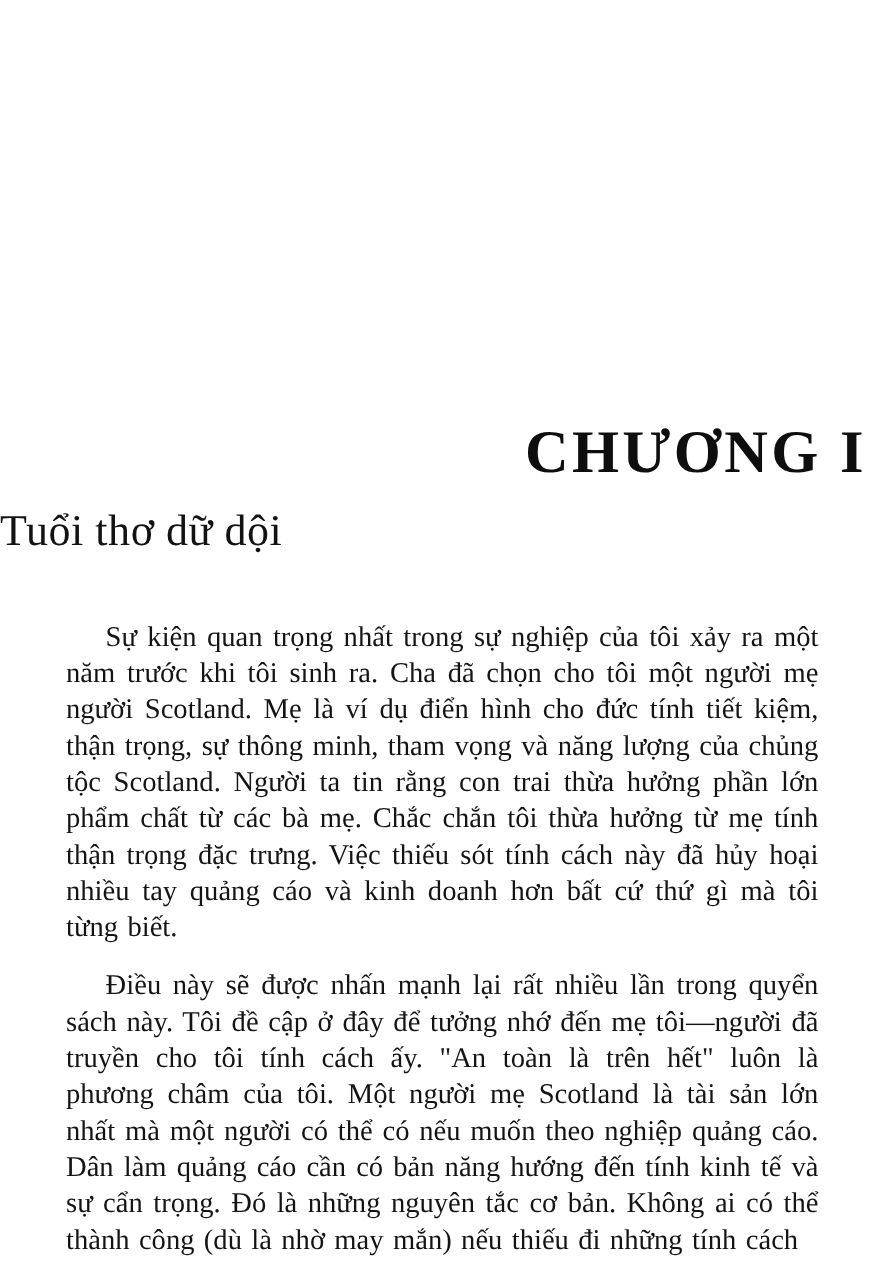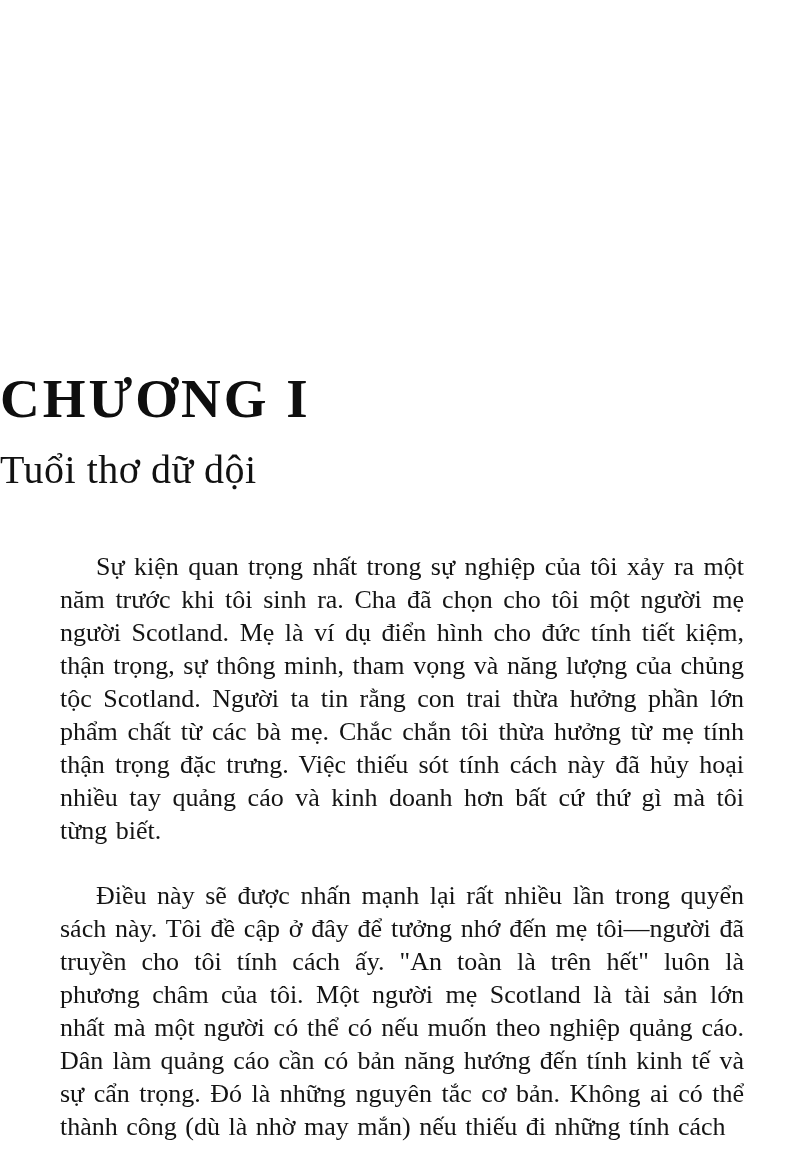--- a/index.html
+++ b/index.html
@@ -14,22 +14,22 @@
     height: 1169px;
     margin: 0 auto;
     background: #ffffff;
     color: #151515;
     font-family: "Liberation Serif", "DejaVu Serif", serif;
     overflow: hidden;
     box-sizing: border-box;
     padding-top: 366px;
   }
   .chapter-title {
-    margin: 0;
-    text-align: left;
+    margin: 12px;
+    text-align: right;
     font-size: 55px;
     font-weight: 600;
     line-height: 1.2;
     letter-spacing: 3px;
     color: #0e0e0e;
   }
   .chapter-subtitle {
     margin: 14px 0 0 0;
     font-size: 40px;
     font-weight: 500;
@@ -45,21 +45,21 @@
     text-align: justify;
     text-justify: inter-word;
     word-spacing: 2px;
     color: #141414;
   }
   .body-text p {
     margin: 0;
     text-indent: 36px;
   }
   .body-text p + p {
-    margin-top: 32px;
+    margin-top: 20px;
   }
 </style>
 </head>
 <body>
 
 <div class="page">
   <h1 class="chapter-title">CHƯƠNG I</h1>
   <h2 class="chapter-subtitle">Tuổi thơ dữ dội</h2>
   <div class="body-text">
     <p>Sự kiện quan trọng nhất trong sự nghiệp của tôi xảy ra một năm trước khi tôi sinh ra. Cha đã chọn cho tôi một người mẹ người Scotland. Mẹ là ví dụ điển hình cho đức tính tiết kiệm, thận trọng, sự thông minh, tham vọng và năng lượng của chủng tộc Scotland. Người ta tin rằng con trai thừa hưởng phần lớn phẩm chất từ các bà mẹ. Chắc chắn tôi thừa hưởng từ mẹ tính thận trọng đặc trưng. Việc thiếu sót tính cách này đã hủy hoại nhiều tay quảng cáo và kinh doanh hơn bất cứ thứ gì mà tôi từng biết.</p>

